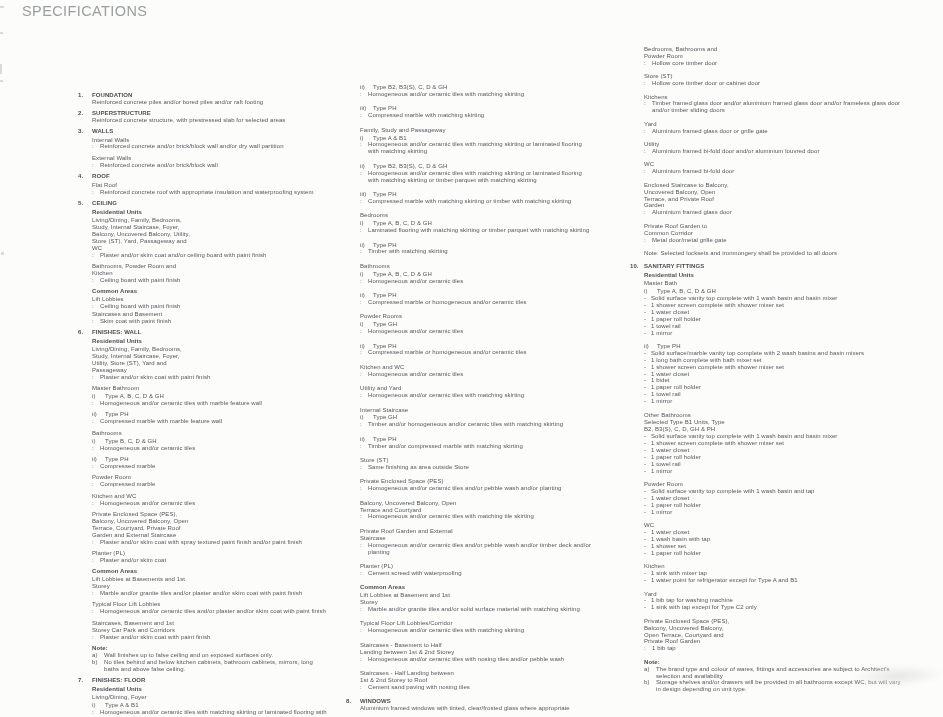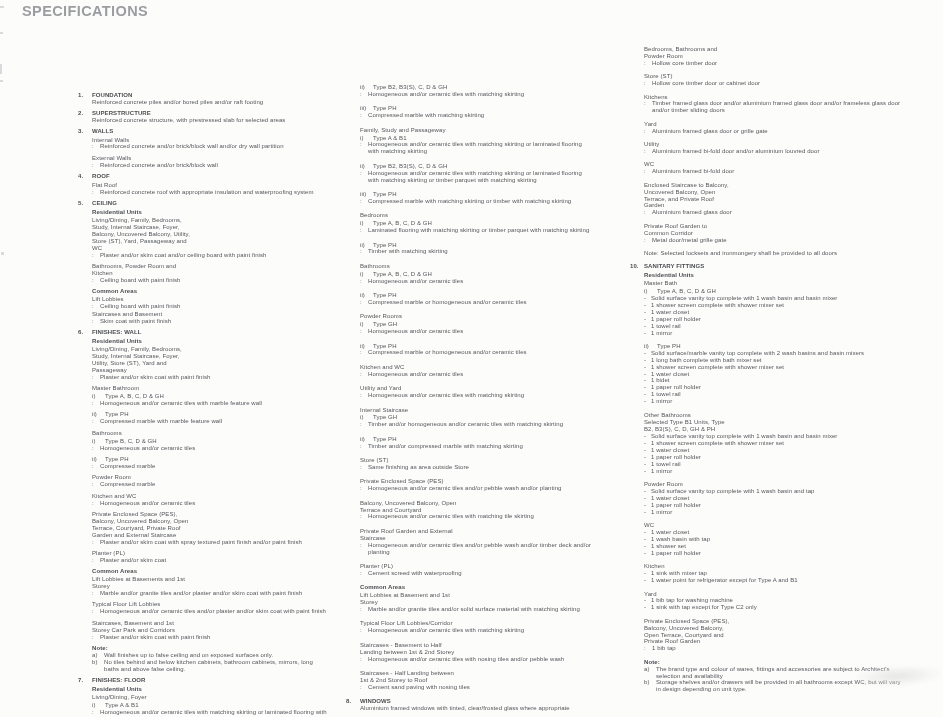--- a/index.html
+++ b/index.html
@@ -4,21 +4,21 @@
 <style>
   html,body{margin:0;padding:0;}
   body{
     width:943px;height:717px;overflow:hidden;position:relative;
     background:#fcfcfb;
     font-family:"Liberation Sans","DejaVu Sans",sans-serif;
     color:var(--txt,#54565a);
   }
   .page-title{
     position:absolute;left:22px;top:3px;margin:0;
-    font-size:14.5px;font-weight:700;letter-spacing:.4px;
+    font-size:14.5px;font-weight:400;letter-spacing:.4px;
     color:var(--title,#9b9da1);
   }
   #columns .col{
     position:absolute;
     font-size:6px;line-height:6.9px;letter-spacing:.08px;
   }
   .block{position:relative;padding-left:14px;margin-bottom:var(--gap,5px);}
   .blk-heading{margin-top:4px;margin-bottom:2px;}
   .col .block:first-child{margin-top:0;}
   .num{position:absolute;left:0;top:0;font-weight:700;color:var(--bold,#4b4d50);}

